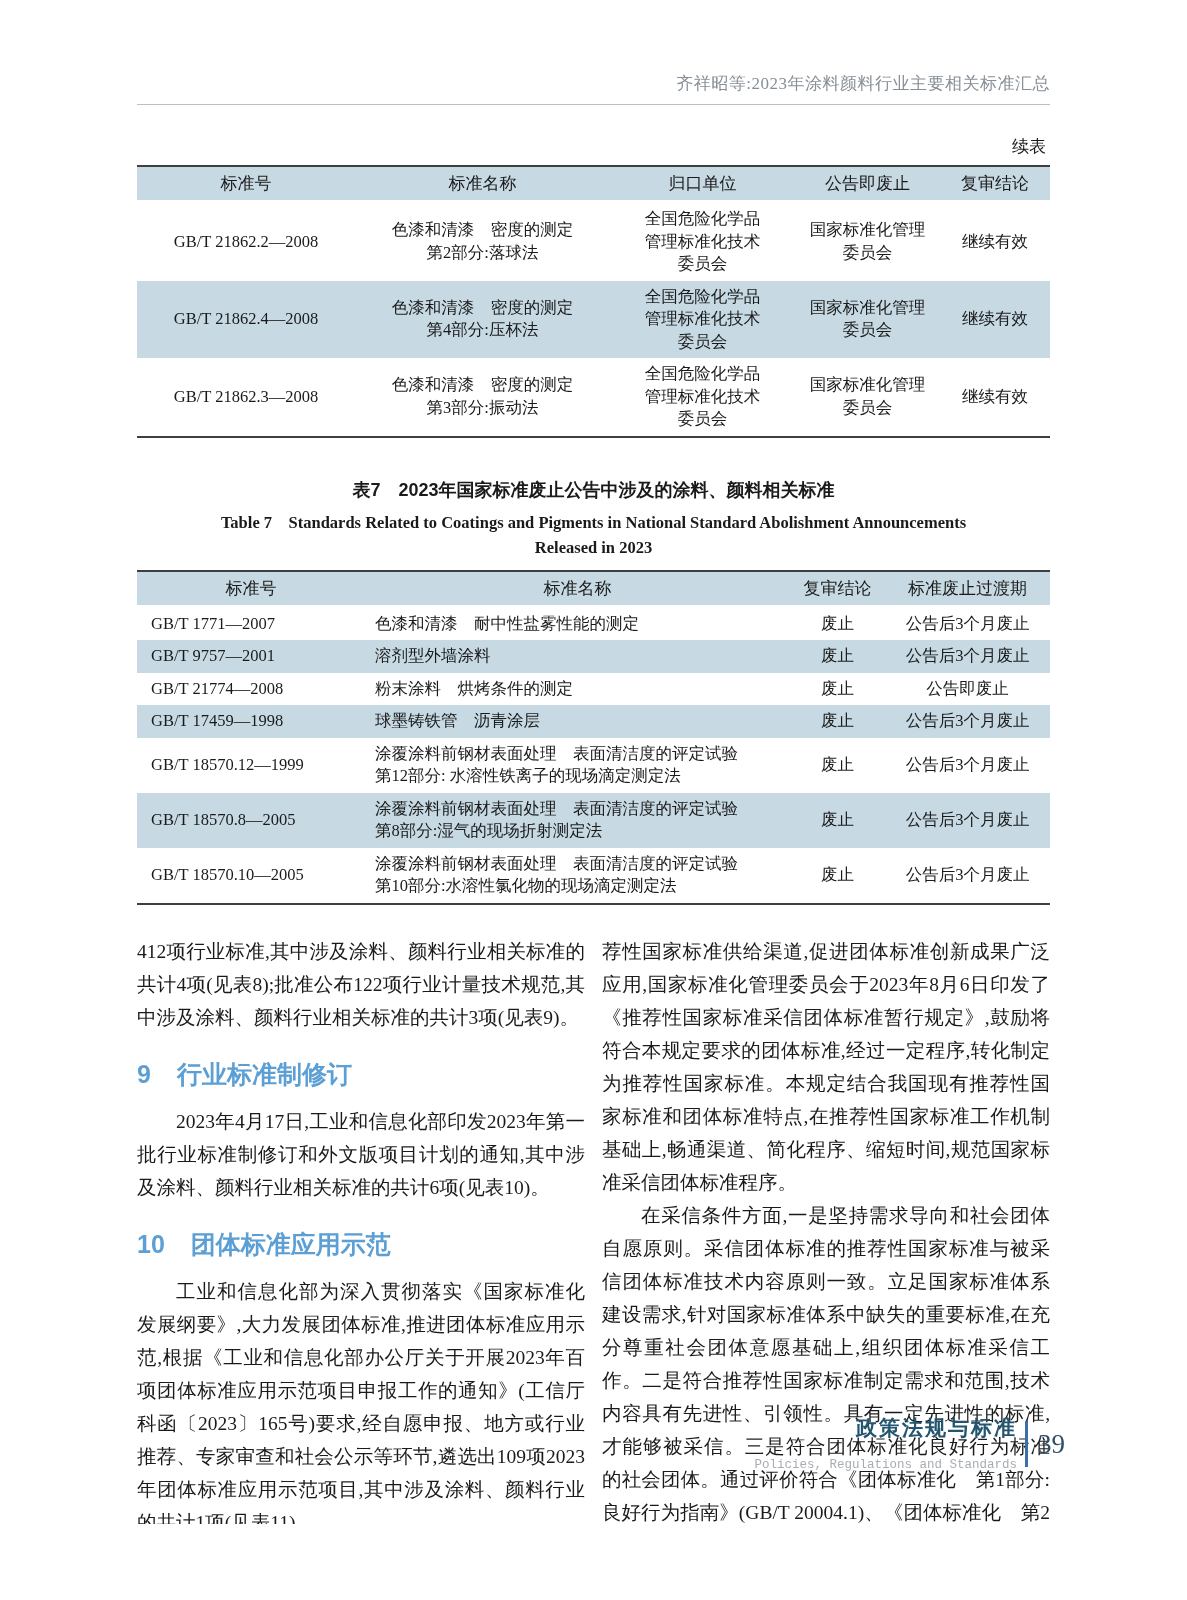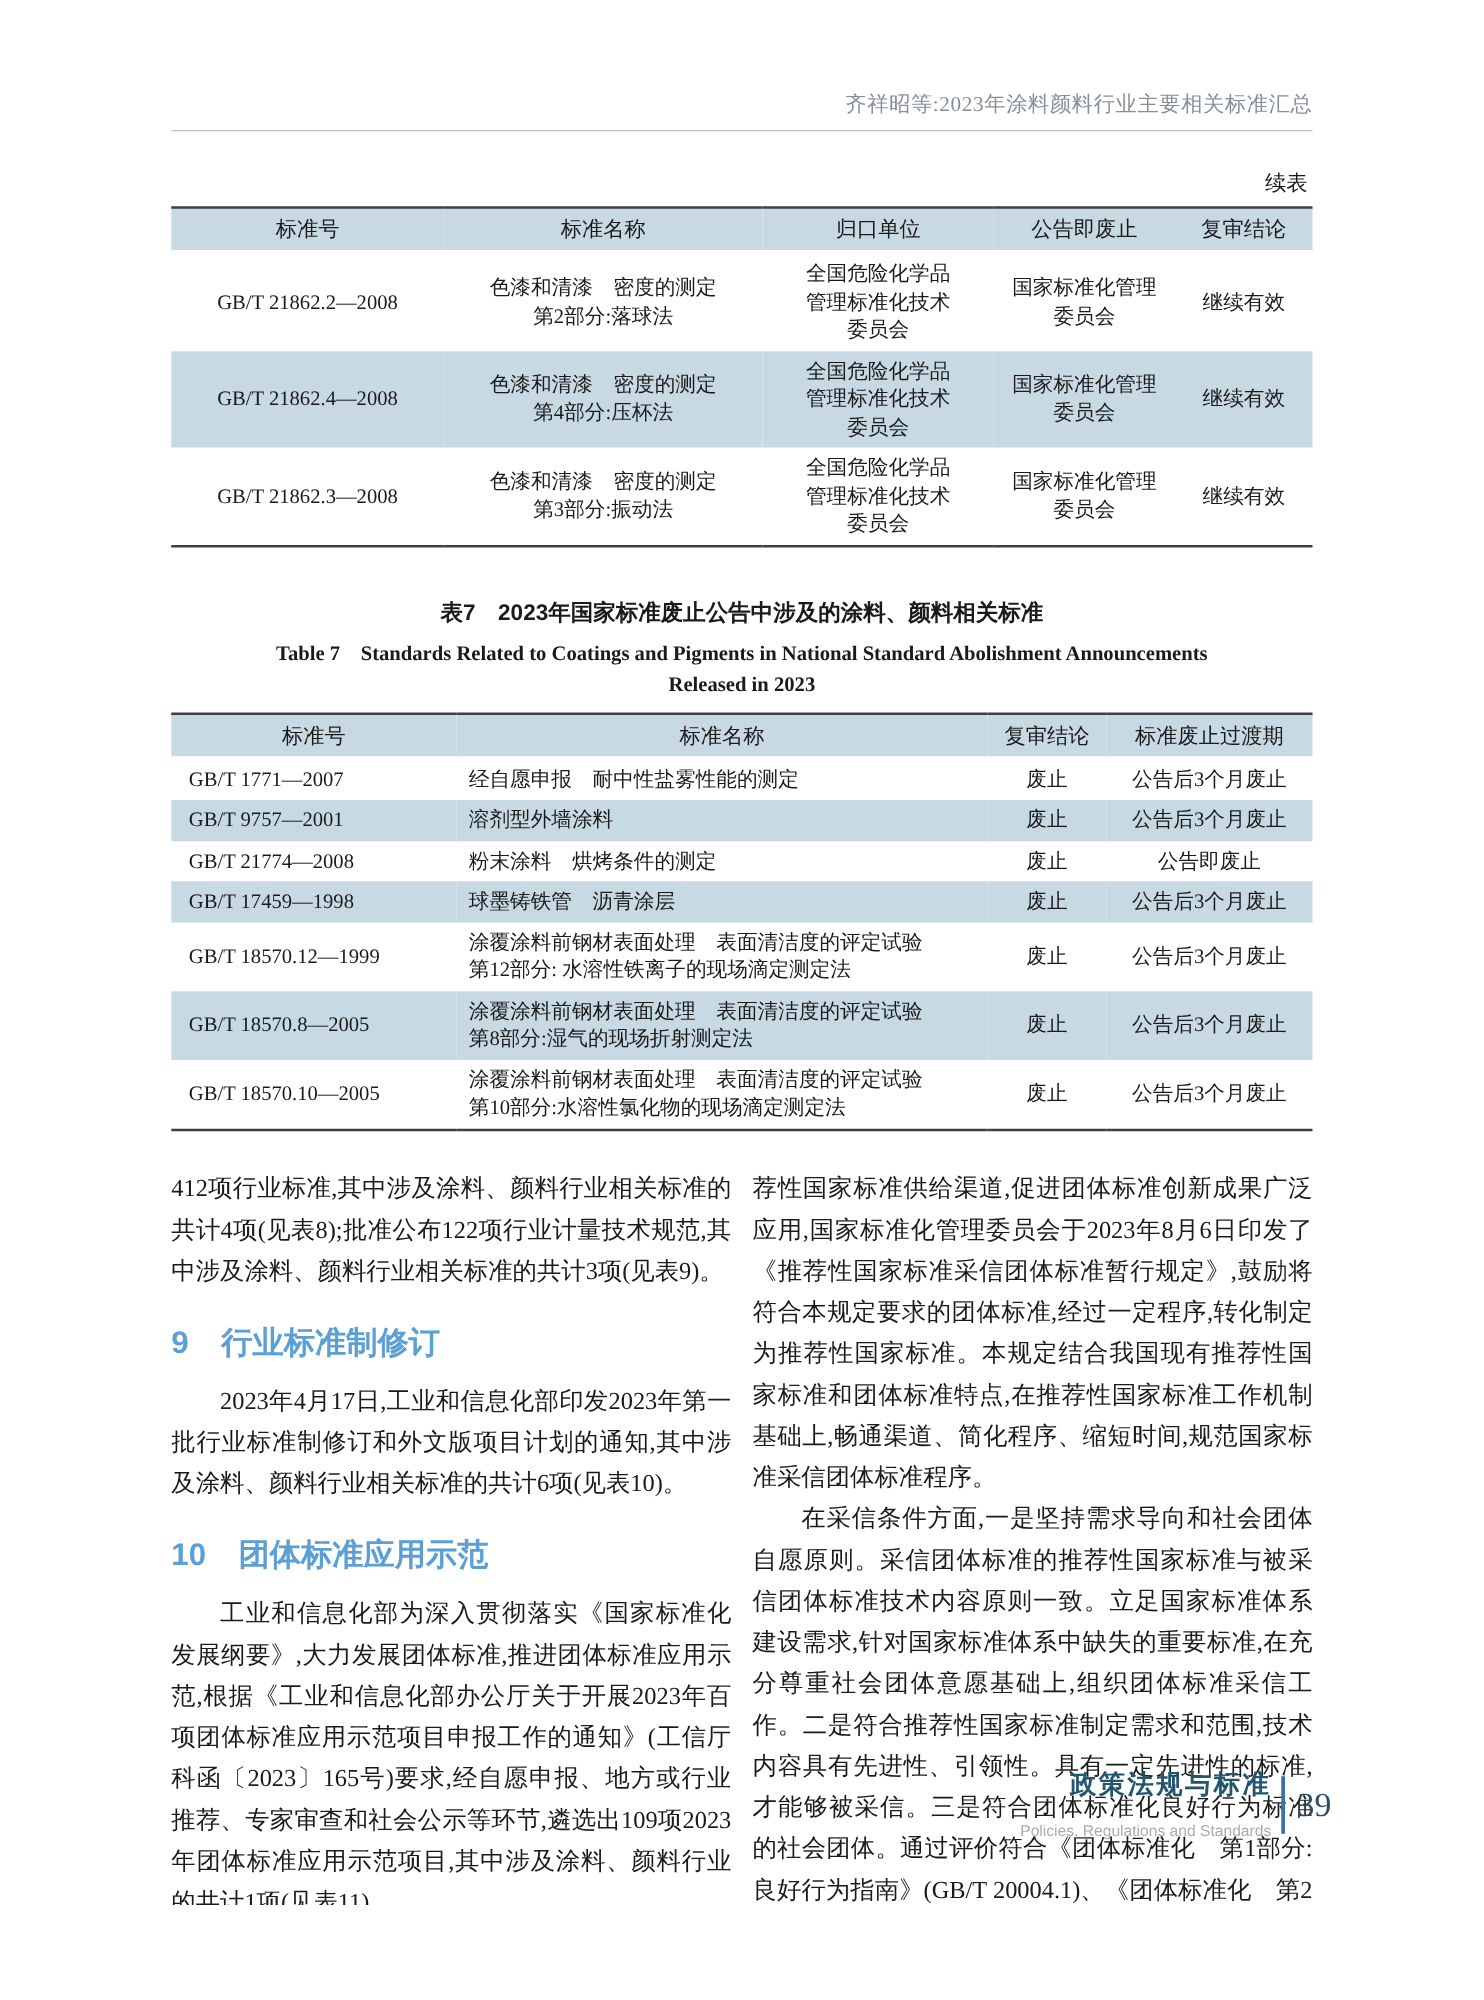--- a/index.html
+++ b/index.html
@@ -118,21 +118,21 @@
   .footer .titles{text-align:right;}
   .footer .title-zh{
     font-family:"Liberation Sans","DejaVu Sans",sans-serif;
     font-weight:bold;
     font-size:21px;
     color:var(--footer-title);
     letter-spacing:2px;
     line-height:24px;
   }
   .footer .title-en{
-    font-family:Liberation Sans, sans-serif;
+    font-family:Liberation Mono, monospace;
     font-size:12.5px;
     color:var(--footer-en);
     margin-top:18px;
   }
   .footer .bar{
     width:3px;height:46px;
     background:var(--footer-bar);
     margin:0 10px 0 8px;
   }
   .footer .page-num{
@@ -243,21 +243,21 @@
           <th>标准号</th>
           <th>标准名称</th>
           <th>复审结论</th>
           <th>标准废止过渡期</th>
         </tr>
       </thead>
       <tbody>
         <tr>
           <td class="a-l pad-l">GB/T 1771—2007</td>
           <td class="a-l pad-l2">
-            <div>经自愿申报　耐中性盐雾性能的测定</div>
+            <div>色漆和清漆　耐中性盐雾性能的测定</div>
           </td>
           <td class="a-c">废止</td>
           <td class="a-c">公告后3个月废止</td>
         </tr>
         <tr class="band">
           <td class="a-l pad-l">GB/T 9757—2001</td>
           <td class="a-l pad-l2">
             <div>溶剂型外墙涂料</div>
           </td>
           <td class="a-c">废止</td>

